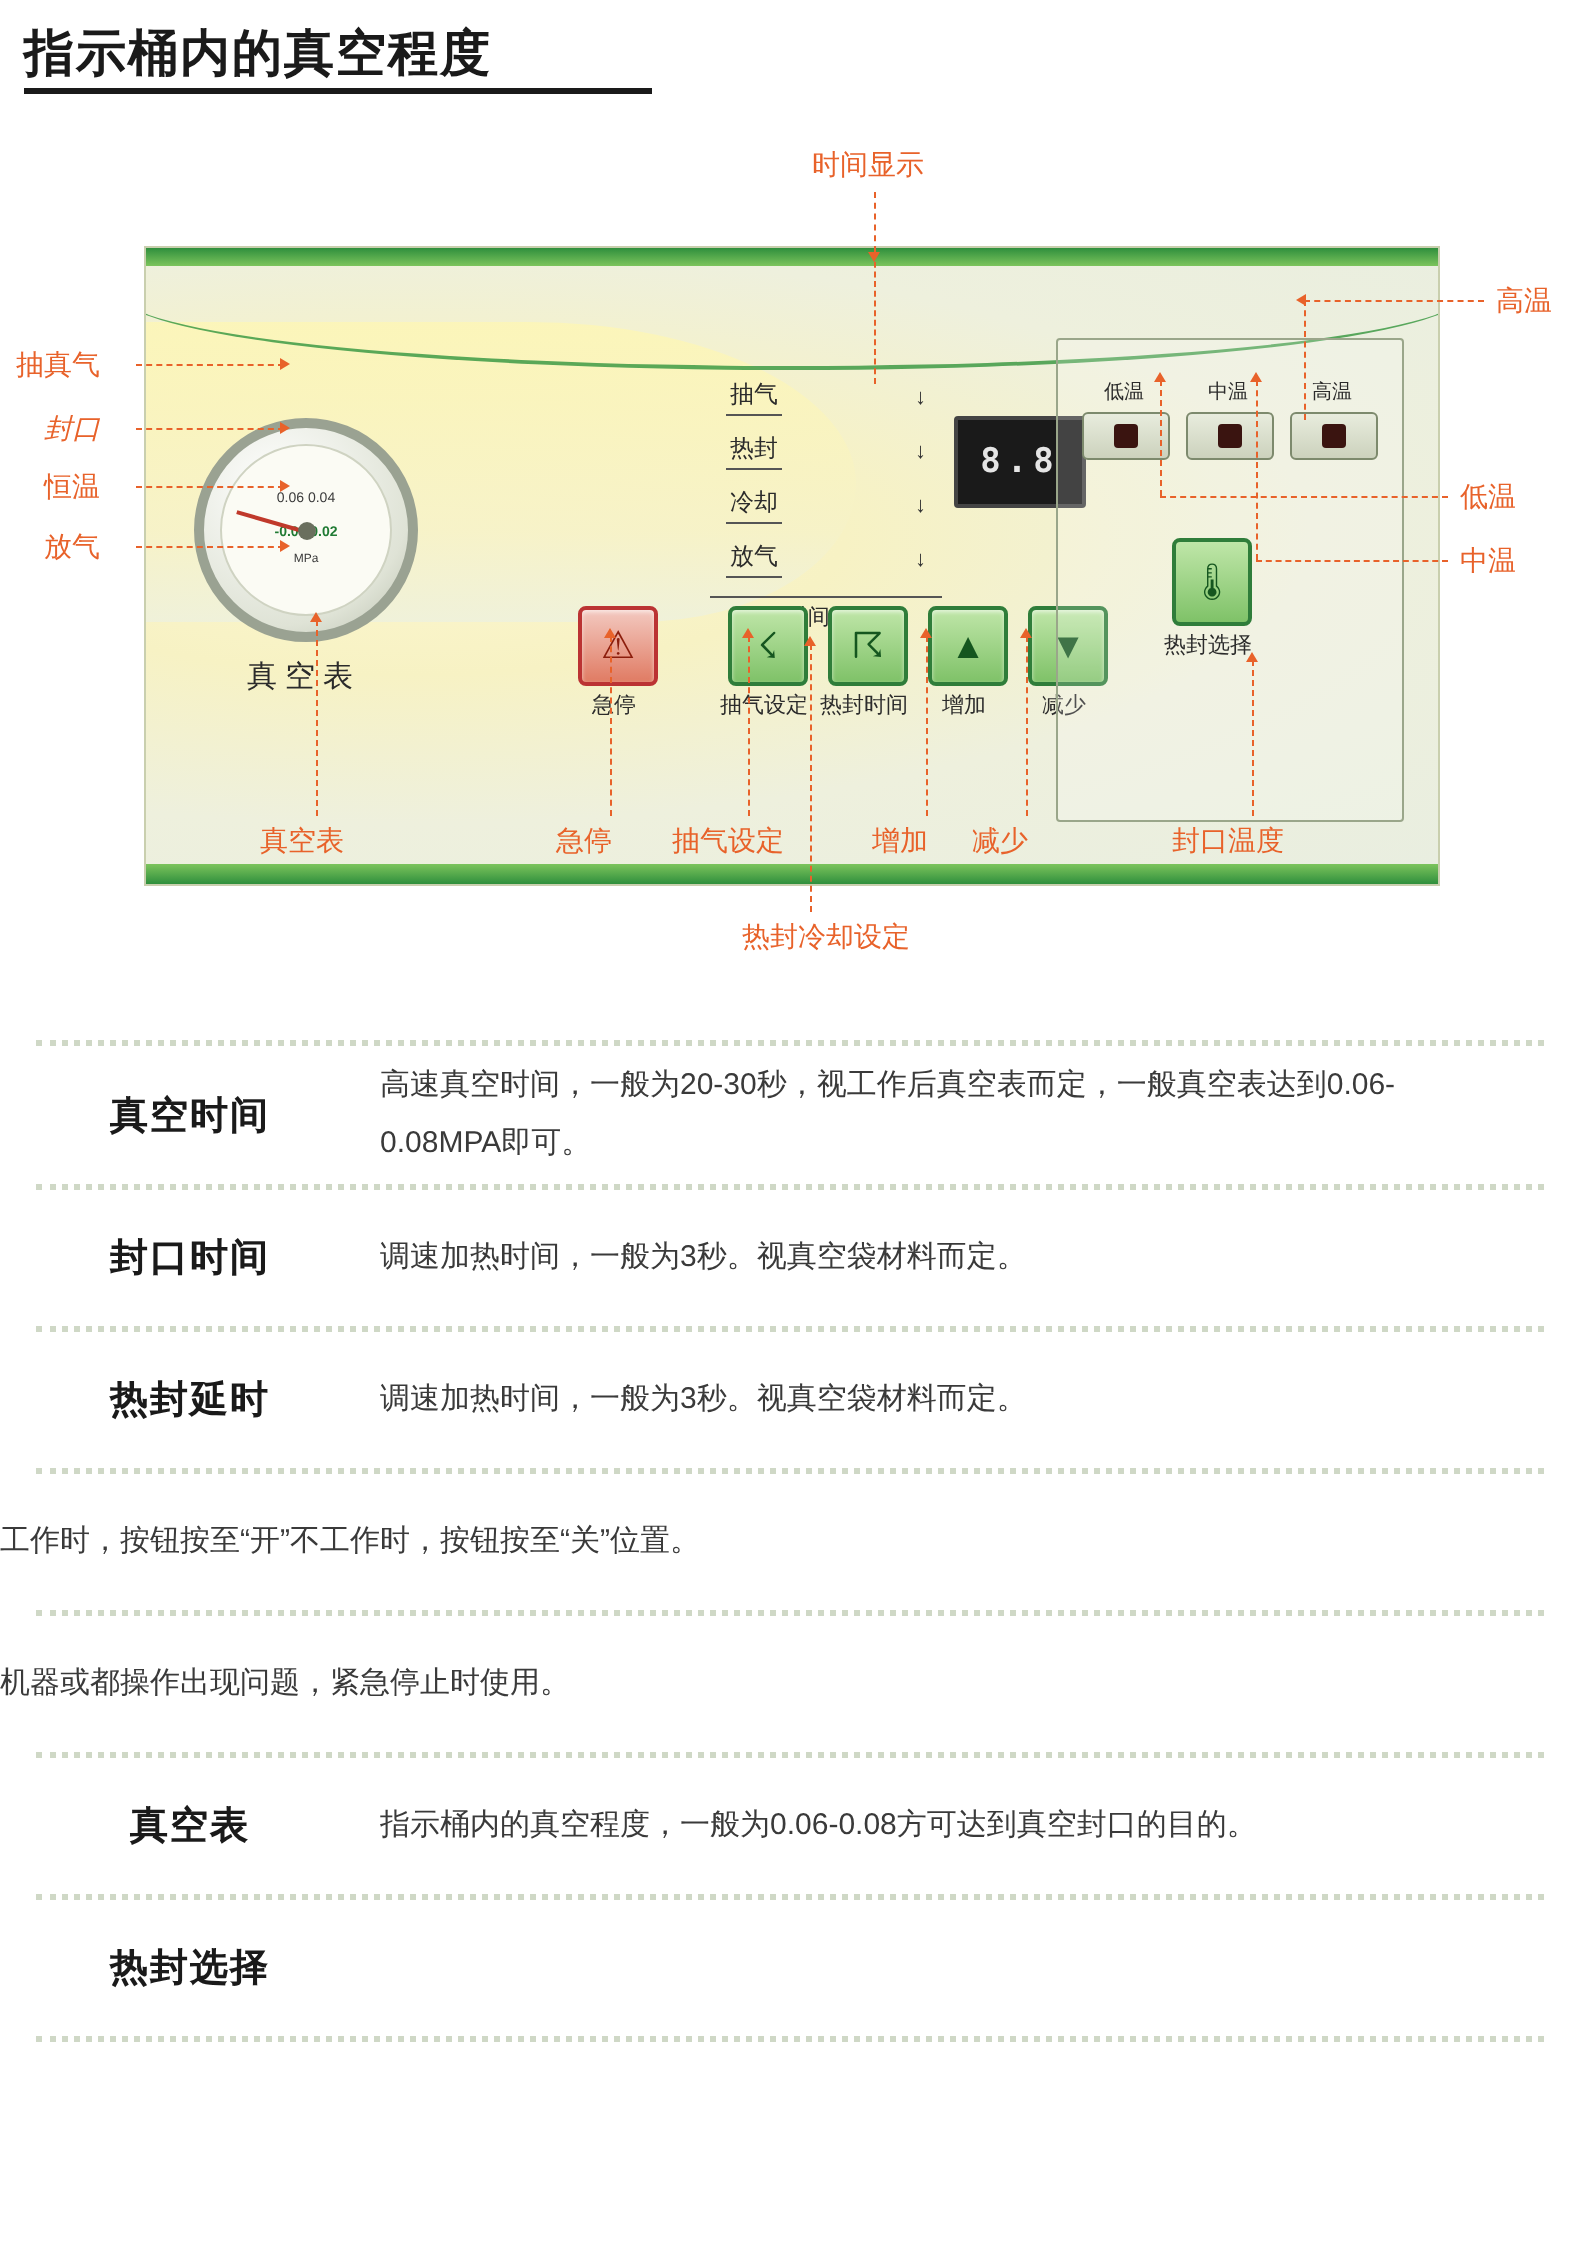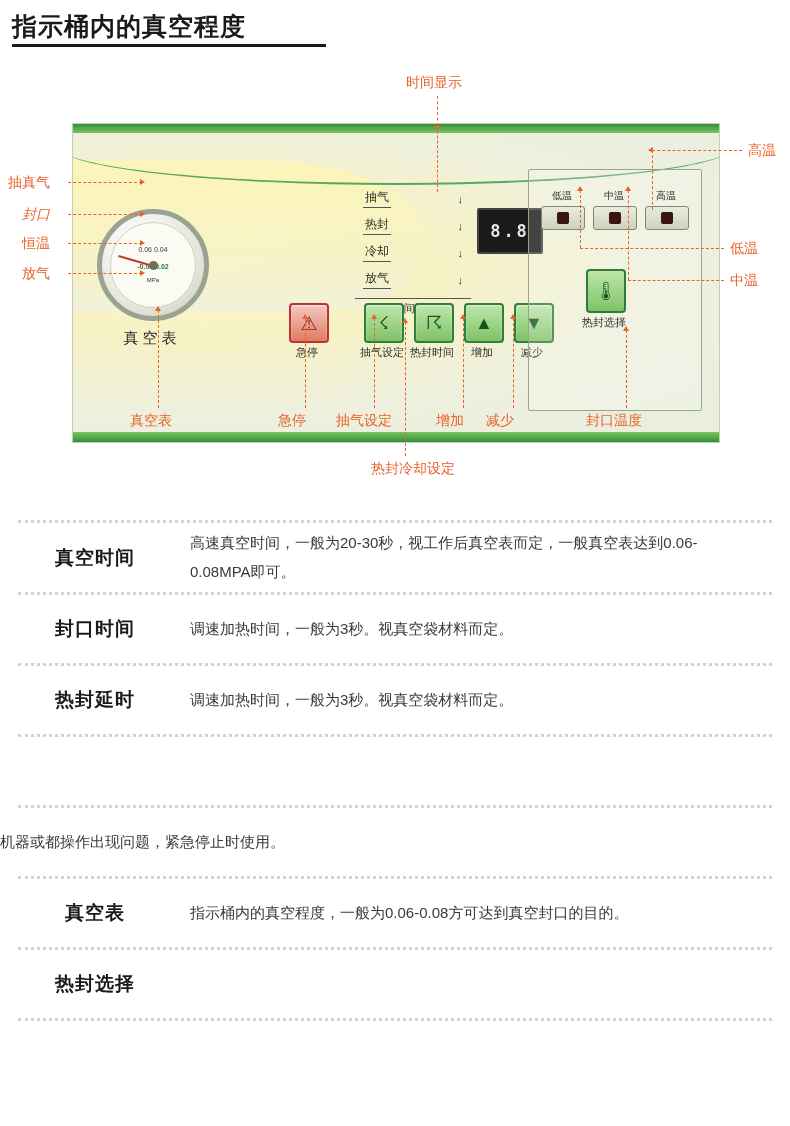--- a/index.html
+++ b/index.html
@@ -371,20 +371,21 @@
     <div class="tkey">封口时间</div>
     <div class="tval">调速加热时间，一般为3秒。视真空袋材料而定。</div>
   </div>
   <div class="tsep"></div>
   <div class="trow">
     <div class="tkey">热封延时</div>
     <div class="tval">调速加热时间，一般为3秒。视真空袋材料而定。</div>
   </div>
   <div class="tsep"></div>
   <div class="trow">
+    <div class="tval">工作时，按钮按至“开”不工作时，按钮按至“关”位置。</div>
   </div>
   <div class="tsep"></div>
   <div class="trow">
     <div class="tval">机器或都操作出现问题，紧急停止时使用。</div>
   </div>
   <div class="tsep"></div>
   <div class="trow">
     <div class="tkey">真空表</div>
     <div class="tval">指示桶内的真空程度，一般为0.06-0.08方可达到真空封口的目的。</div>
   </div>

